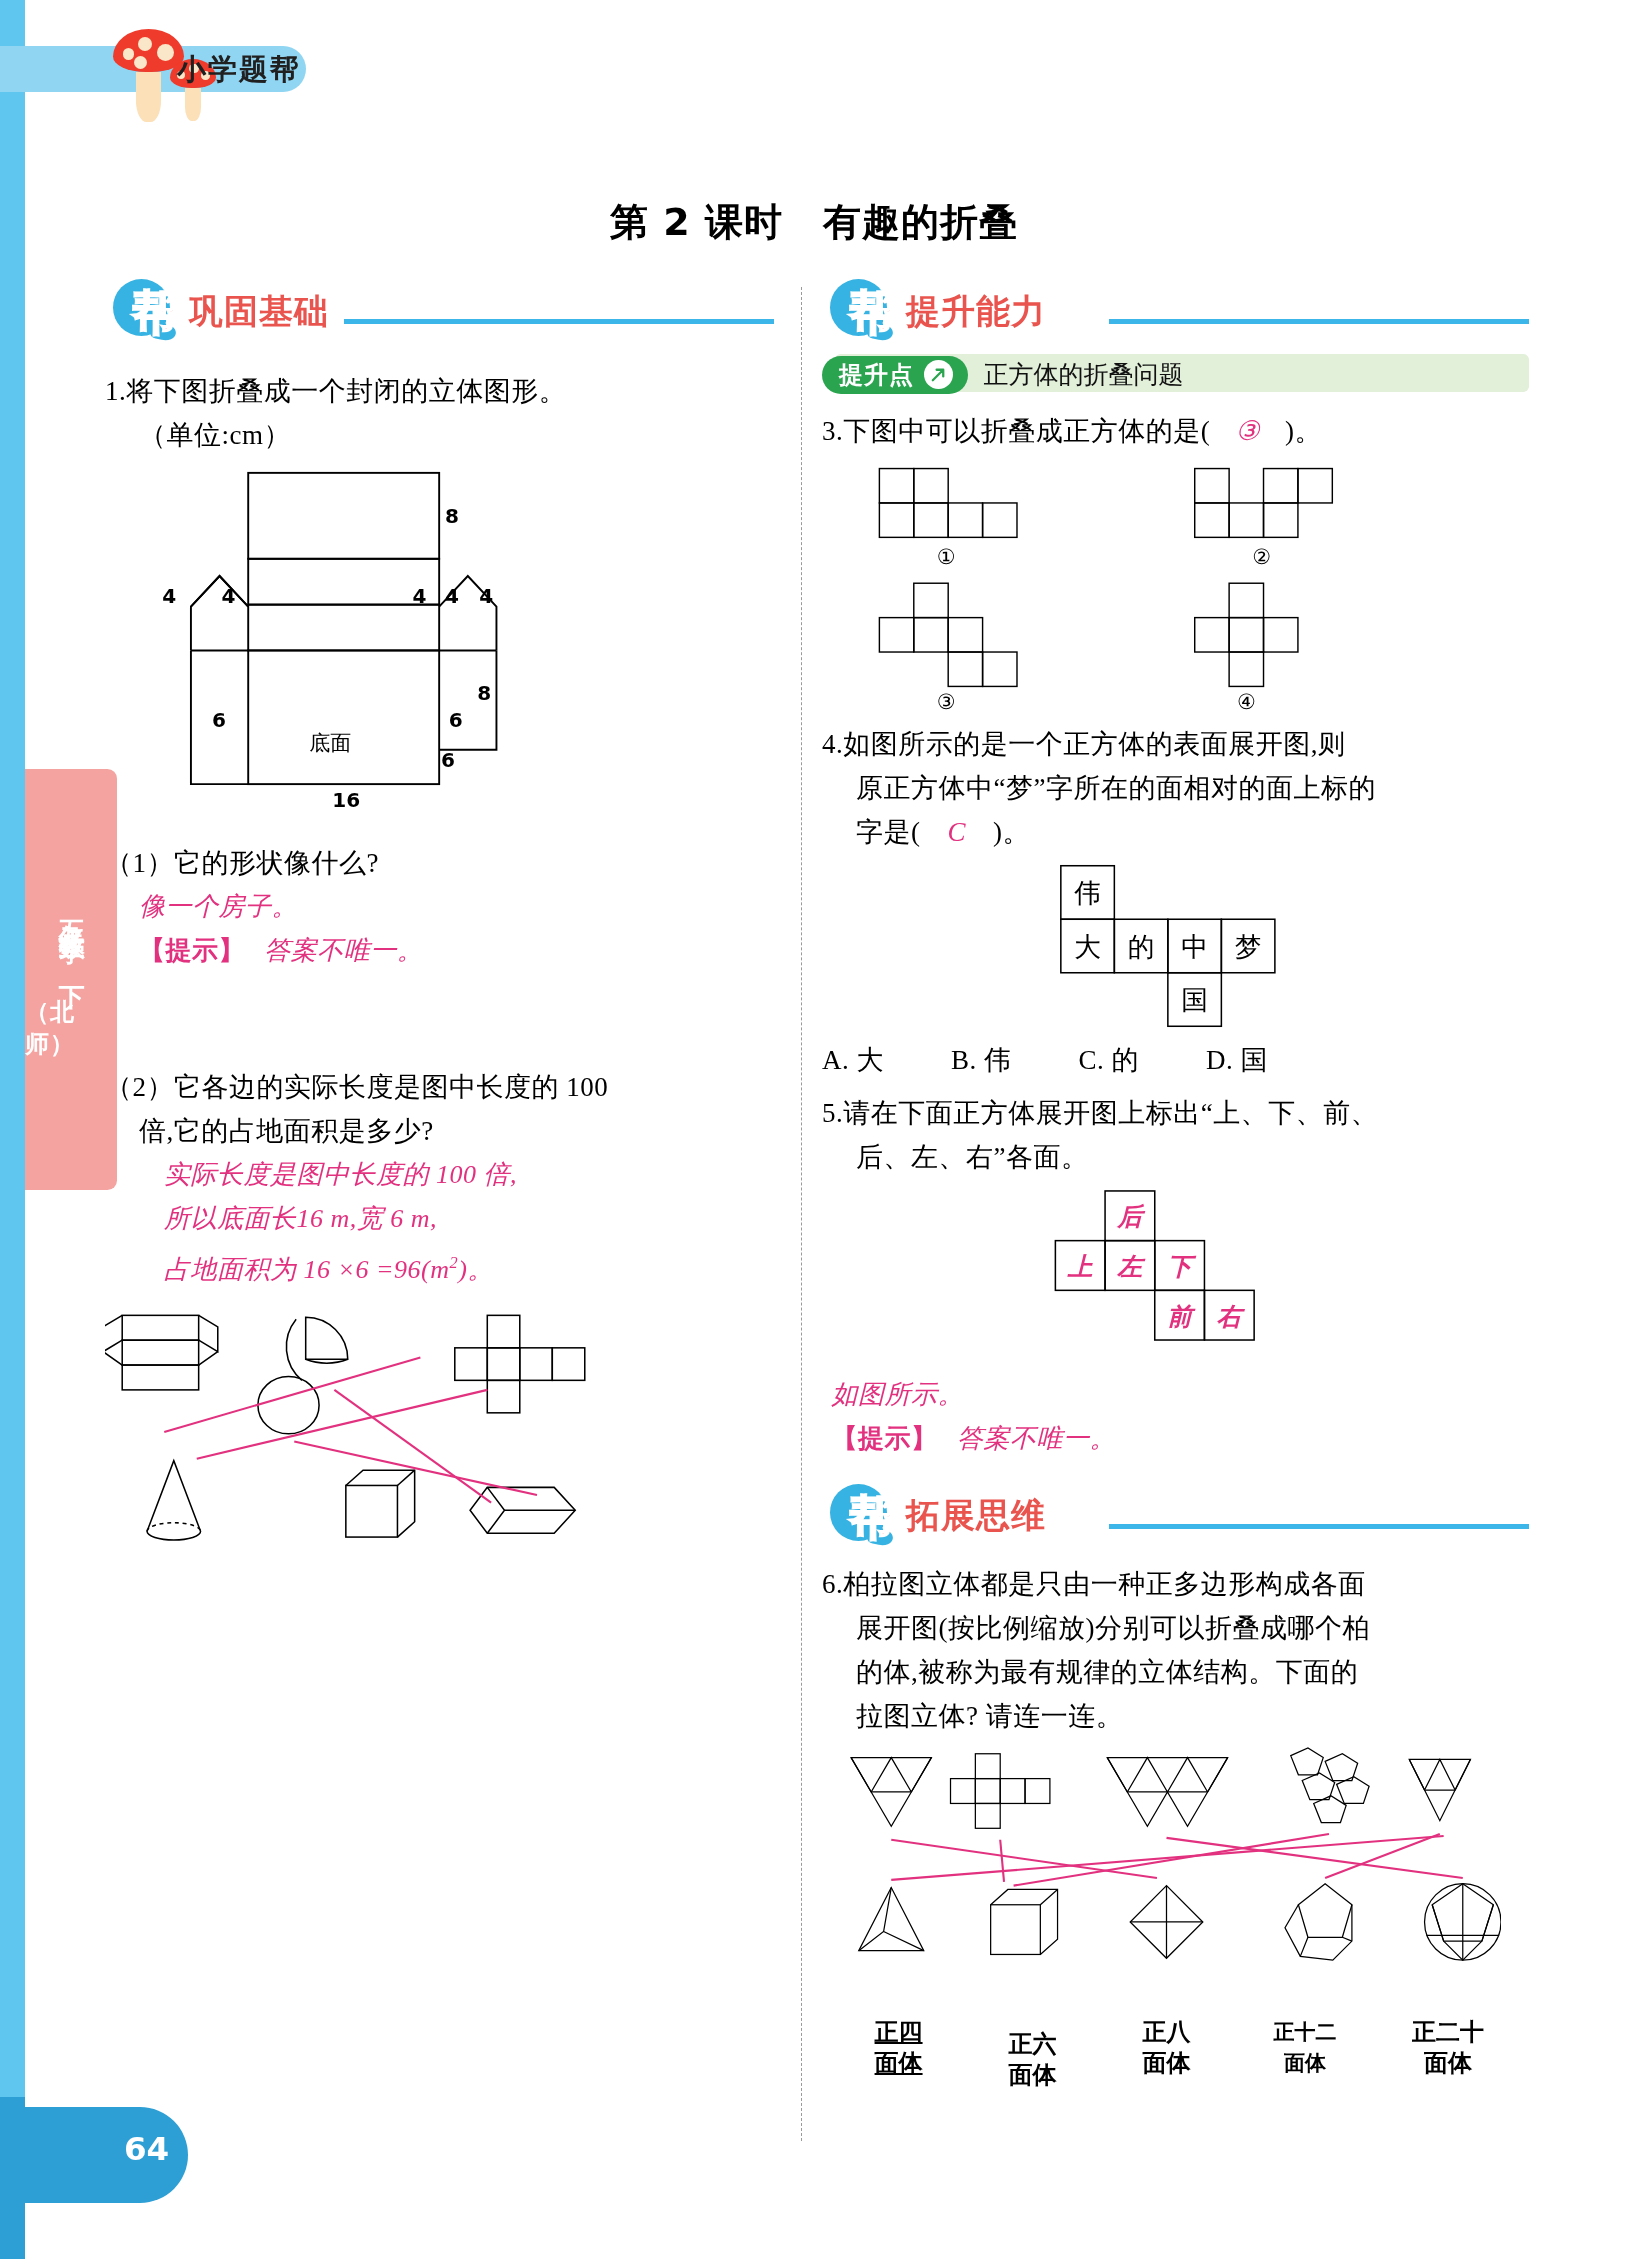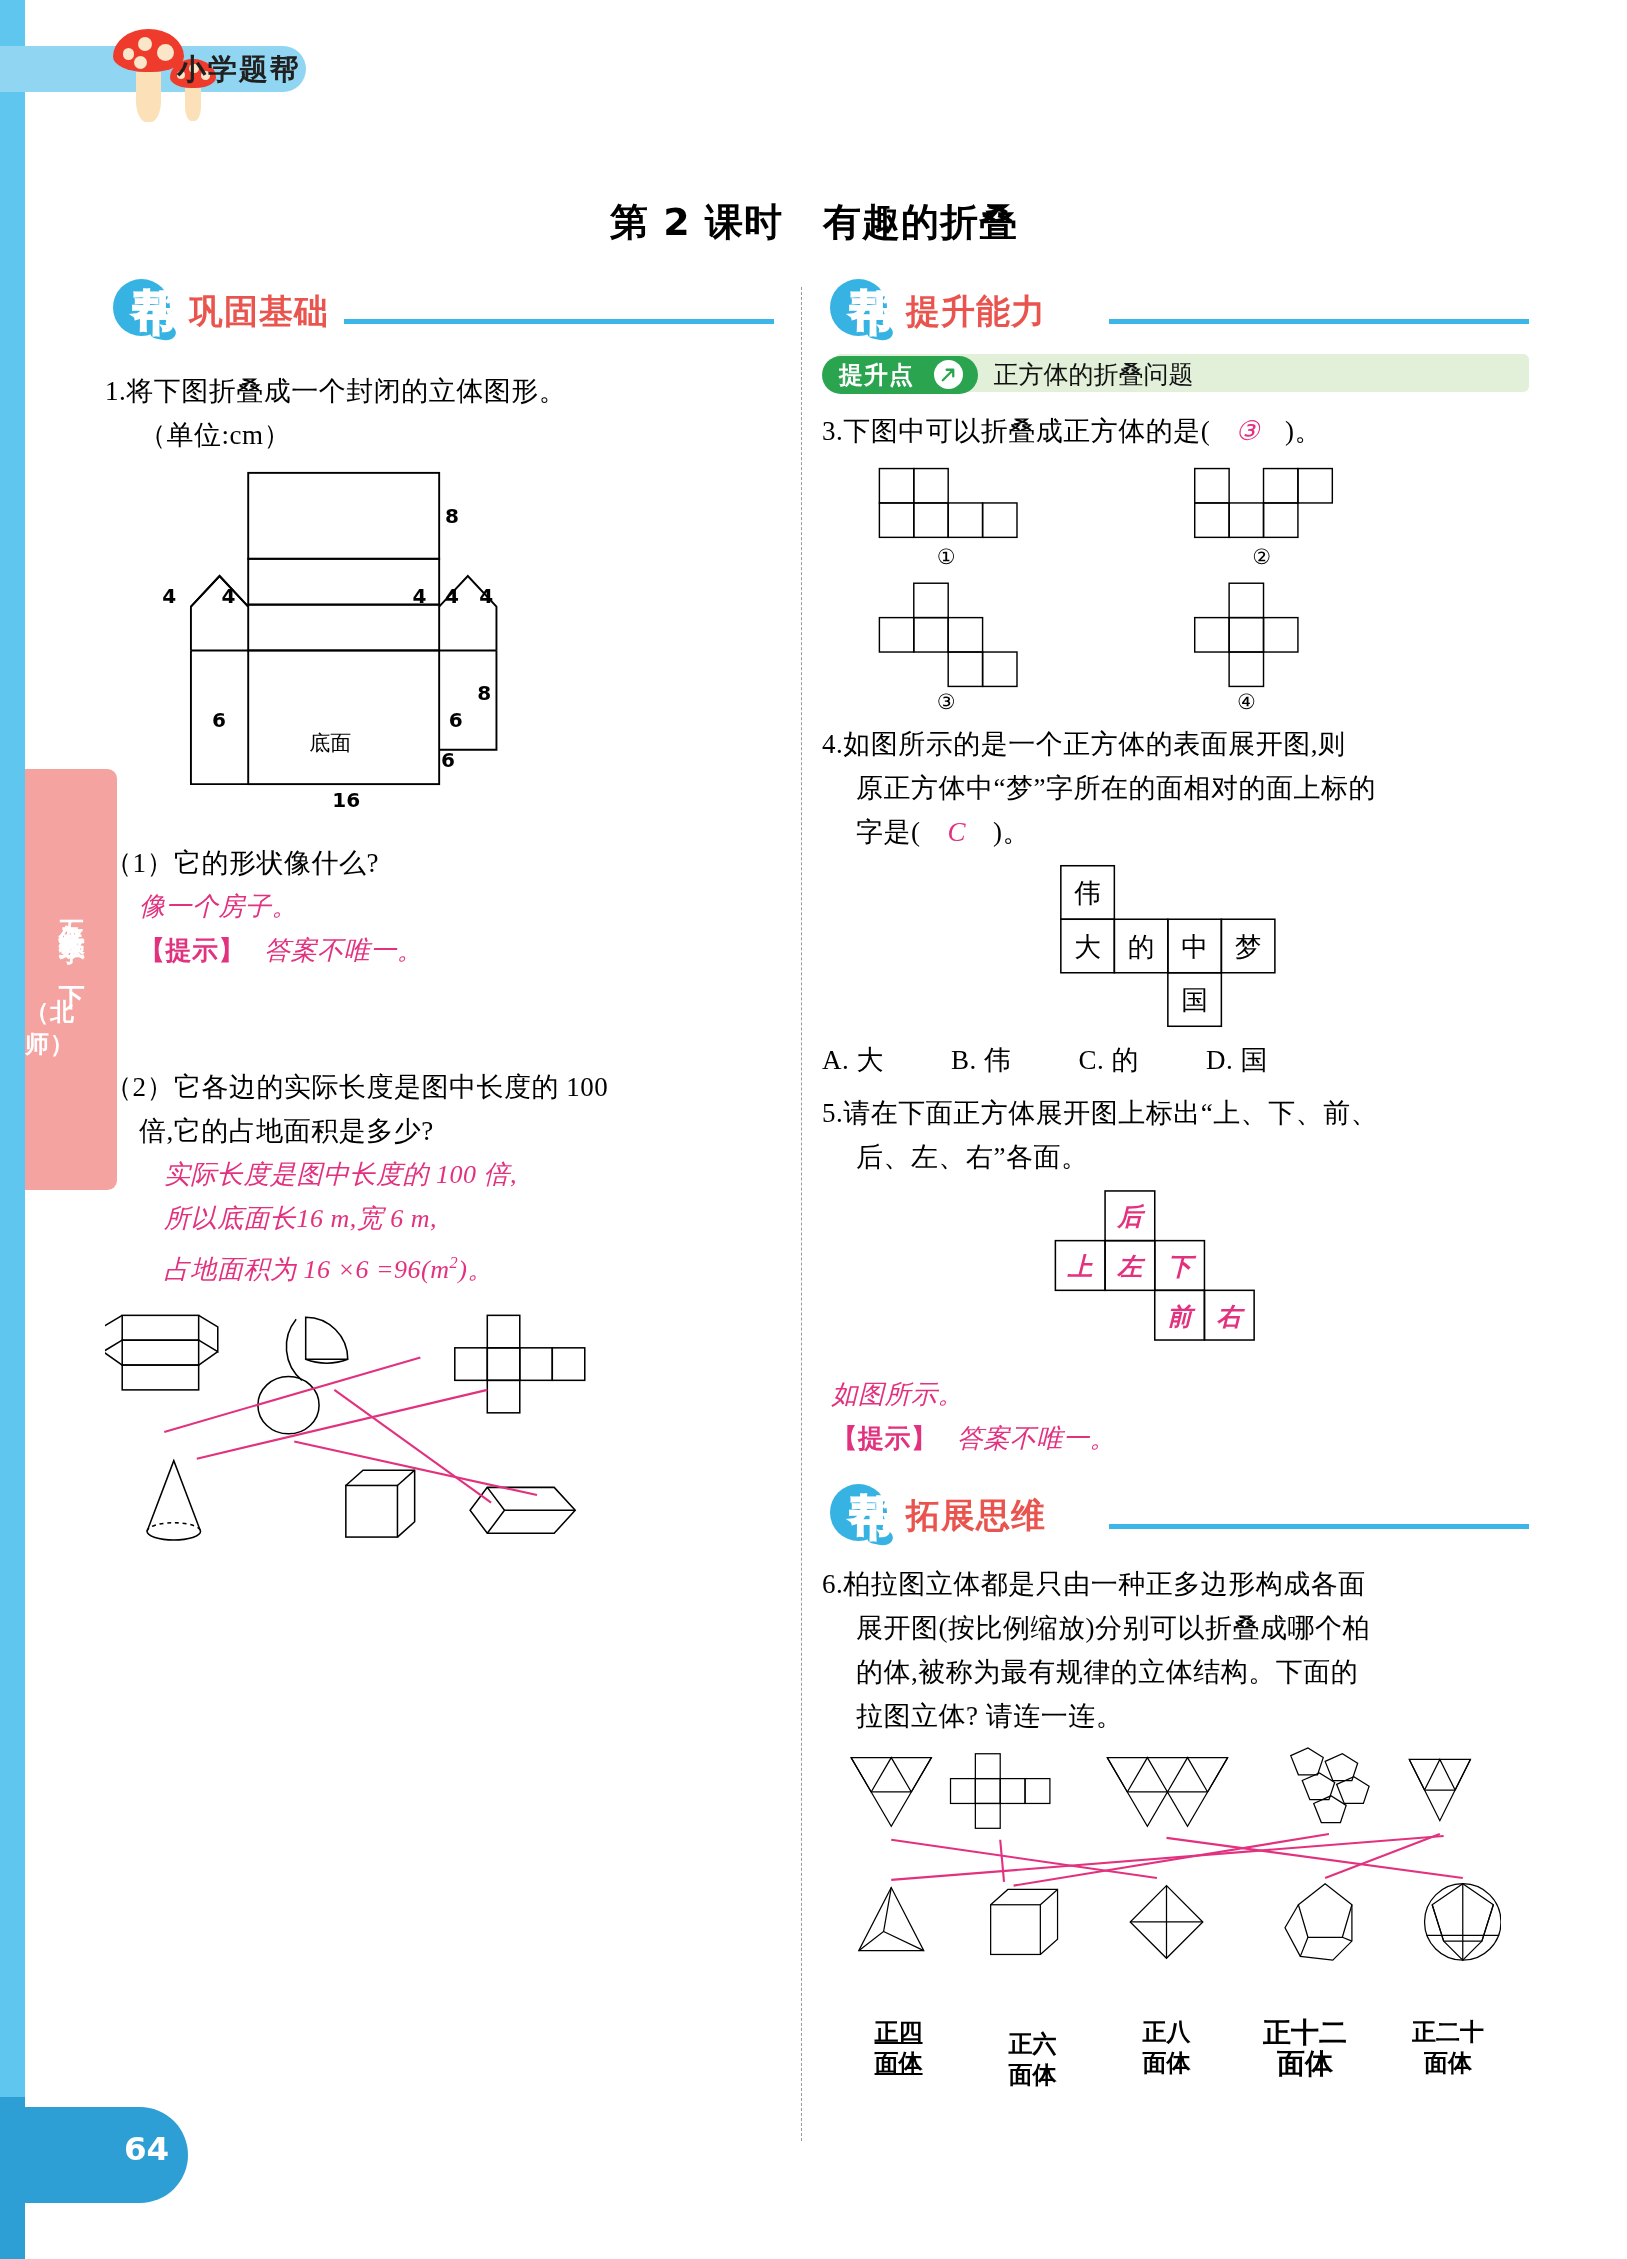--- a/index.html
+++ b/index.html
@@ -123,21 +123,21 @@
   }
   .ans.bold{font-weight:bold;font-style:normal;}
   .blank-ans{color:#e2317f;font-style:italic;}
 
   
   .tip-row{position:relative;height:42px;margin:9.6px 0 13.4px 0;
            display:flex;align-items:center;}
   .tip-badge{
     background:#2aa44f;color:#fff;border-radius:21px;
     height:38px;padding:0 15.3px 0 17px;
-    display:flex;align-items:center;gap:20px;
+    display:flex;align-items:center;gap:10px;
     font-family:"DejaVu Sans","Liberation Sans",sans-serif;
     font-size:24px;font-weight:bold;letter-spacing:1px;
     z-index:2;
   }
   .tip-badge .arrowc{
     width:29px;height:29px;border-radius:50%;background:#ffffff;
     display:flex;align-items:center;justify-content:center;
   }
   .tip-bg{
     position:absolute;left:13.4px;top:0;right:0;height:38px;
@@ -542,21 +542,21 @@
 面体</div>
       </div>
       <div style="text-align:center;font-size:24px;line-height:31px;font-weight:bold;width:96px;">
         <div style="white-space:pre-line;margin-top:12px;">正六
 面体</div>
       </div>
       <div style="text-align:center;font-size:24px;line-height:31px;font-weight:bold;width:96px;">
         <div style="white-space:pre-line;">正八
 面体</div>
       </div>
-      <div style="text-align:center;font-size:28px;line-height:31px;font-weight:bold;width:105px;">
+      <div style="text-align:center;font-size:21px;line-height:31px;font-weight:bold;width:105px;">
         <div style="white-space:pre-line;">正十二
 面体</div>
       </div>
       <div style="text-align:center;font-size:24px;line-height:31px;font-weight:bold;width:105px;">
         <div style="white-space:pre-line;">正二十
 面体</div>
       </div>
     </div>
 
   </div>

